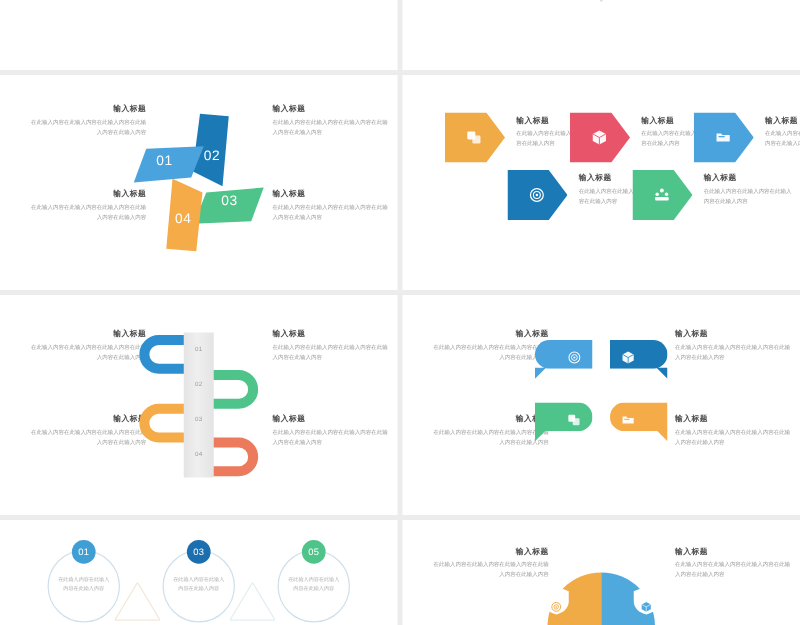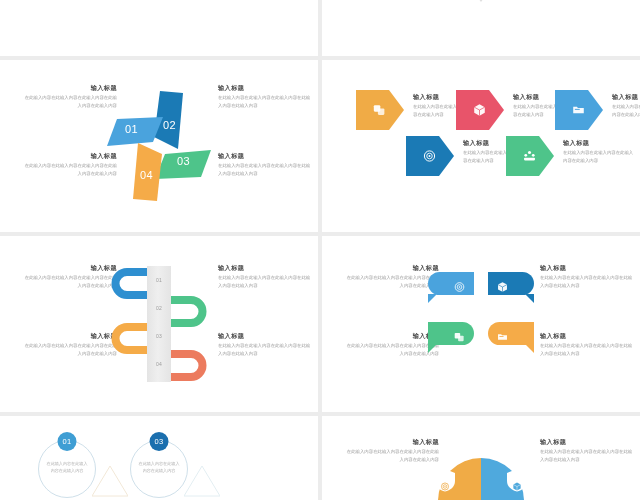--- a/index.html
+++ b/index.html
@@ -423,20 +423,24 @@
     <div class="circ" style="left:38px;top:24px;">
       <div class="badge" style="background:#3f9ed4;">01</div>
       <div class="cbody">在此输入内容在此输入内容在此输入内容</div>
     </div>
 
     <div class="circ" style="left:130px;top:24px;">
       <div class="badge" style="background:#1b6fae;">03</div>
       <div class="cbody">在此输入内容在此输入内容在此输入内容</div>
     </div>
 
+    <div class="circ" style="left:222px;top:24px;">
+      <div class="badge" style="background:#4ec48a;">05</div>
+      <div class="cbody">在此输入内容在此输入内容在此输入内容</div>
+    </div>
   </div>
 
   <div class="slide">
 
     <div class="txt r" style="left:22px;top:22px;">
       <div class="ttl">输入标题</div>
       <div class="bd">在此输入内容在此输入内容在此输入内容在此输入内容在此输入内容</div>
     </div>
     <div class="txt l" style="left:218px;top:22px;">
       <div class="ttl">输入标题</div>

